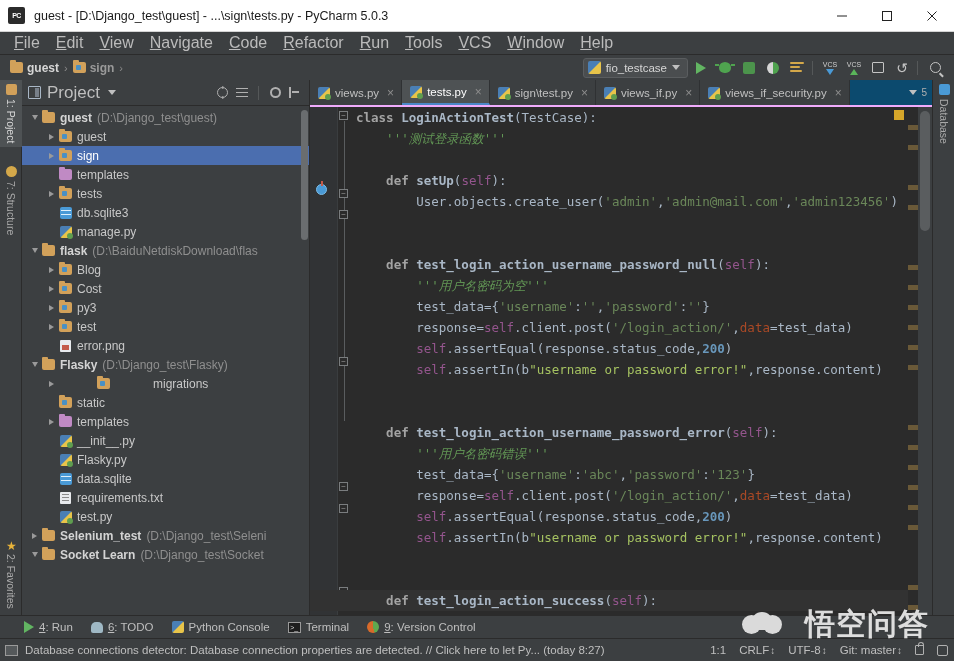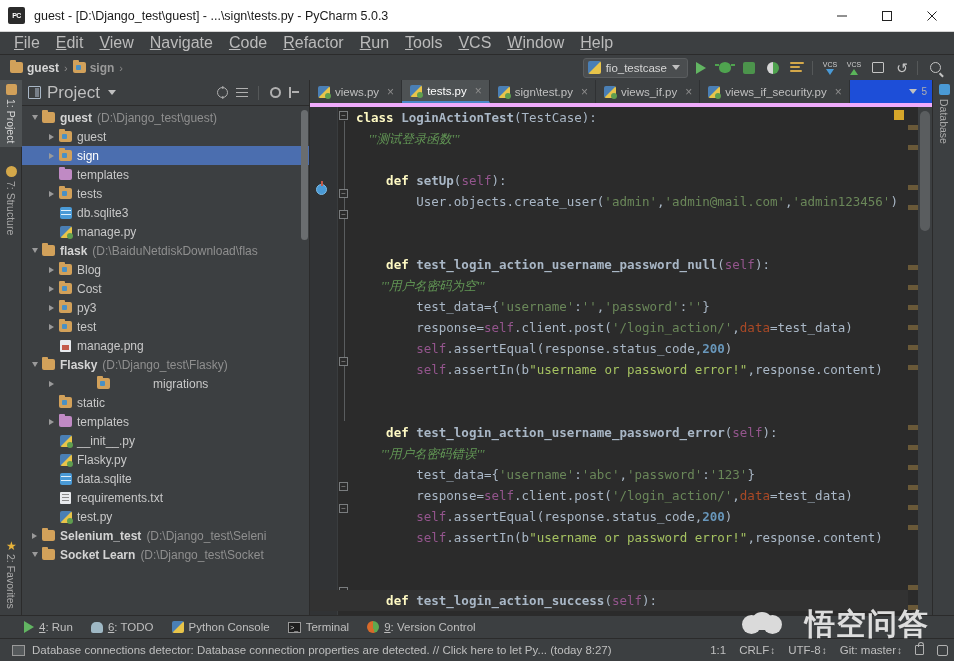--- a/index.html
+++ b/index.html
@@ -170,22 +170,22 @@
     position:absolute; right:1px; top:4px; width:7px; height:130px;
     background:#6a6d6f; border-radius:4px;
   }
 
   
   .editor-wrap {
     position: absolute; left: 310px; top: 80px; width: 622px; height: 535px;
     background: #2b2b2b;
   }
   .tabstrip {
-    height: 27px; background: #1d4ed8; display: flex; align-items: stretch;
-    border-bottom: 4px solid #f0abfc; overflow: hidden; justify-content: space-between;
+    height: 27px; background: #0c4a6e; display: flex; align-items: stretch;
+    border-bottom: 2px solid #f0abfc; overflow: hidden; justify-content: space-between;
   }
   .etab {
     display: flex; align-items: center; gap: 5px; padding: 0 7px 0 8px;
     font-size: 11.5px; color: #c0c0c0; border-right: 1px solid #2f3133;
     background: #3c3f41; white-space: nowrap;
   }
   .etab.active { background: #4e5254; color: #ffffff; border-bottom: 2px solid #4a88c7; }
   .etab .x { color: #8d8d8d; font-size: 12px; margin-left: 3px; }
   .tabstrip-right { margin-left:auto; display:flex;align-items:center;gap:4px;padding:0 5px;font-size:10px;color:#b0b0b0; }
 
@@ -207,24 +207,24 @@
     background:#4a9ad6; border:1px solid #7bbde8;
   }
   .breakpoint::after{content:'';position:absolute;left:4px;top:-4px;width:2px;height:5px;background:#c45a4a;}
 
   .code {
     position: absolute; left: 46px; top: 0; width: 560px; height: 100%;
     font-family: "DejaVu Sans Mono", "Liberation Mono", monospace;
     font-size: 12.5px; line-height: 21px; color: #a9b7c6; white-space: pre;
   }
   .code .ln { height: 21px; }
-  .k  { color: #fef9c3; font-weight: bold; }   
+  .k  { color: #a3a3a3; font-weight: bold; }   
   .cn { color: #a9b7c6; font-weight: bold; }   
   .s  { color: #6a8759; }                      
-  .doc{ color: #629755; font-style: italic; font-family: Liberation Serif, serif; }  
+  .doc{ color: #629755; font-style: italic; }  
   .n  { color: #6897bb; font-weight: bold; }                      
   .sf { color: #94558d; }                      
   .kw { color: #aa4926; }                      
   .bs { color: #a5c261; }                      
   .pl { color: #a9b7c6; }
 
   .stripe {
     position:absolute; right:14px; top:0; width:10px; height:100%; background:#2b2b2b;
   }
   .stripe-box { position:absolute; left:0; width:10px; background:#806a3e; opacity:.75; }
@@ -246,21 +246,21 @@
     position: absolute; left: 0; top: 615px; width: 954px; height: 23px;
     background: #3c3f41; display: flex; align-items: center; padding-left: 24px;
     border-top: 1px solid #2b2b2b; gap: 18px;
   }
   .bwin { display: flex; align-items: center; gap: 5px; font-size: 11.5px; color: #bfbfbf; }
   .bwin u { text-decoration: underline; }
 
   
   .statusbar {
     position: absolute; left: 0; top: 638px; width: 954px; height: 23px;
-    background: #3c3f41; display: flex; align-items: center; padding: 0 6px 0 12px;
+    background: #3c3f41; display: flex; align-items: center; padding: 0 6px 0 5px;
     border-top: 1px solid #2b2b2b; font-size: 11.5px; color: #bfbfbf;
   }
   .st-ico { width:13px;height:11px;border:1.3px solid #9a9a9a;background:#55595b;margin-right:7px;flex:none; }
   .st-msg { white-space: nowrap; overflow:hidden; }
   .st-right { margin-left: auto; display: flex; align-items: center; gap: 13px; white-space: nowrap; }
   .st-right .updown::after { content:'\2195'; font-size:10px; margin-left:1px; }
   .lock-ico { width:9px;height:10px;border:1.3px solid #b0b0b0;border-radius:1px;position:relative; }
   .lock-ico::before{content:'';position:absolute;left:1.5px;top:-4px;width:4px;height:4px;border:1.3px solid #b0b0b0;border-bottom:none;border-radius:3px 3px 0 0;}
   .face-ico{width:11px;height:11px;border:1.3px solid #b0b0b0;border-radius:2px;}
 
@@ -521,21 +521,21 @@
           <span class="tico">
             <span class="ico-folder pkg"></span>
           </span>
           <span class="tname">test</span>
         </div>
         <div class="trow" style="padding-left: 23px;">
           <span class="twist"></span>
           <span class="tico">
             <span class="ico-img"></span>
           </span>
-          <span class="tname">manage.png</span>
+          <span class="tname">error.png</span>
         </div>
         <div class="trow" style="padding-left: 6px;">
           <span class="twist">
             <span class="arr-d"></span>
           </span>
           <span class="tico">
             <span class="ico-folder"></span>
           </span>
           <span class="tname bold">Flasky</span>
           <span class="tpath">(D:\Django_test\Flasky)</span>

